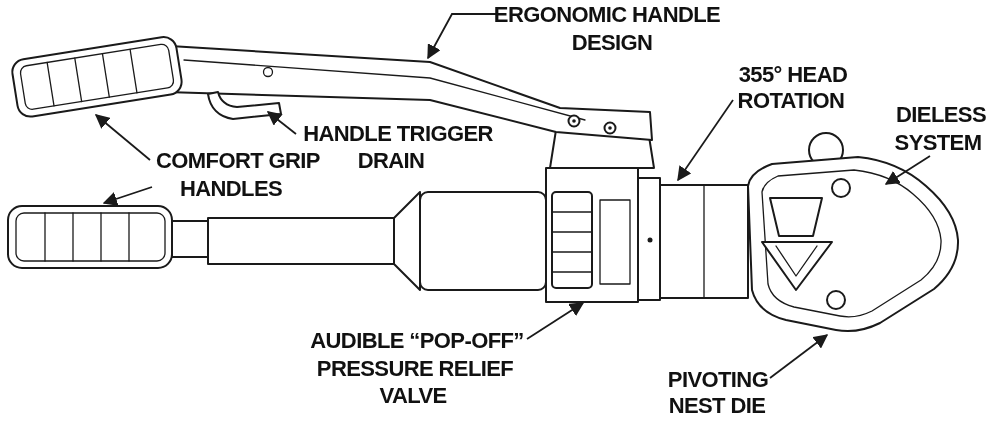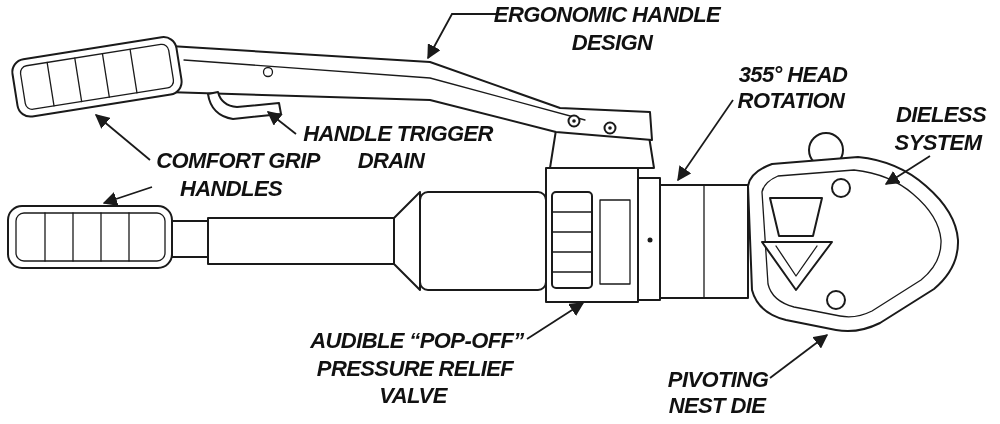--- a/index.html
+++ b/index.html
@@ -1,17 +1,17 @@
 <!DOCTYPE html>
 <html><head>
 <meta charset="utf-8">
 <style>
   html,body{margin:0;padding:0;background:#ffffff;}
   .stage{position:relative;width:1000px;height:424px;background:#ffffff;overflow:hidden;
-         font-family:"Liberation Sans",sans-serif;font-style:italic;}
+         font-family:"Liberation Sans",sans-serif;}
   svg{display:block;}
   text.callout{
     font-family:"Liberation Sans",sans-serif;
     font-weight:bold;
     font-size:22px;
     letter-spacing:-0.6px;
     text-anchor:middle;
     fill:#111111;
   }
   .outline{stroke:#1a1a1a;fill:#ffffff;stroke-width:2;stroke-linejoin:round;stroke-linecap:round;}

